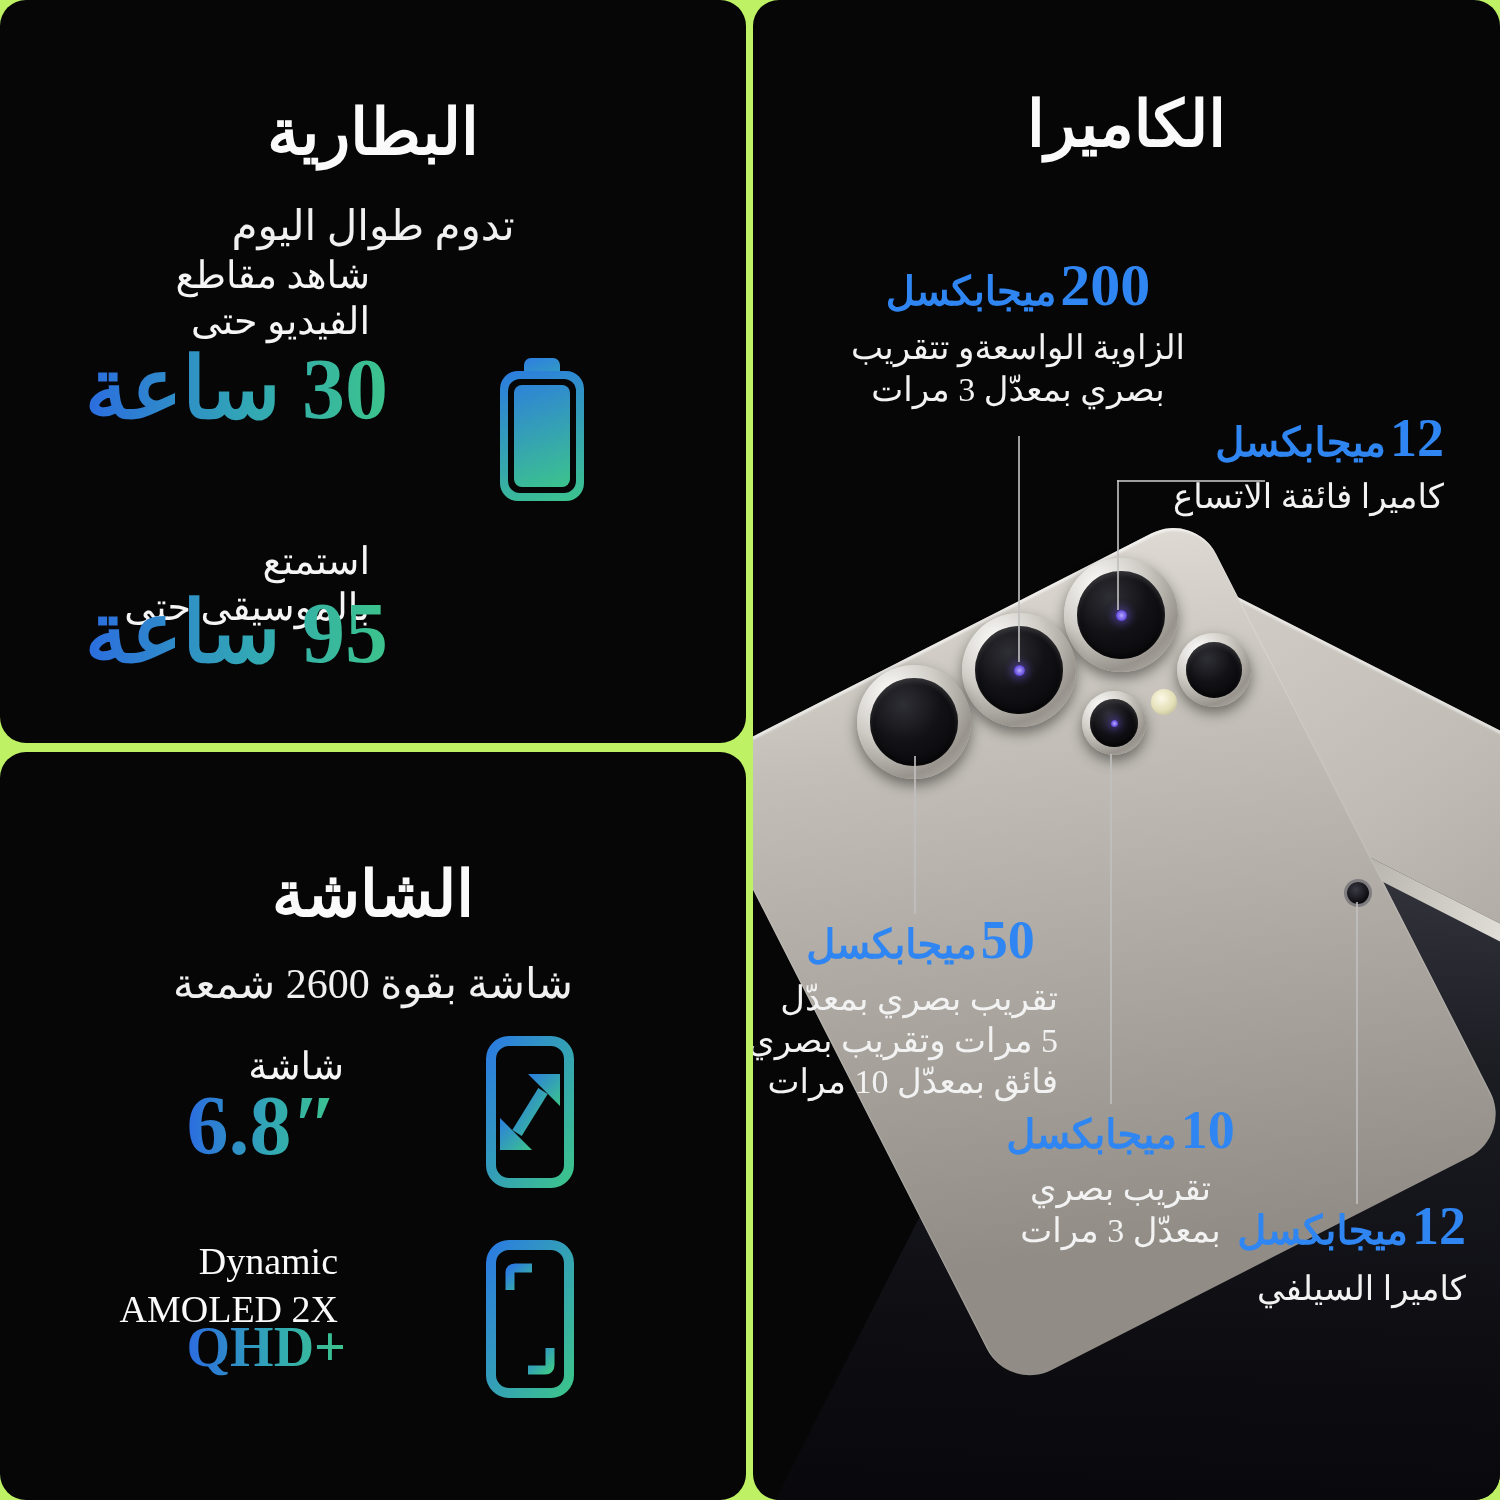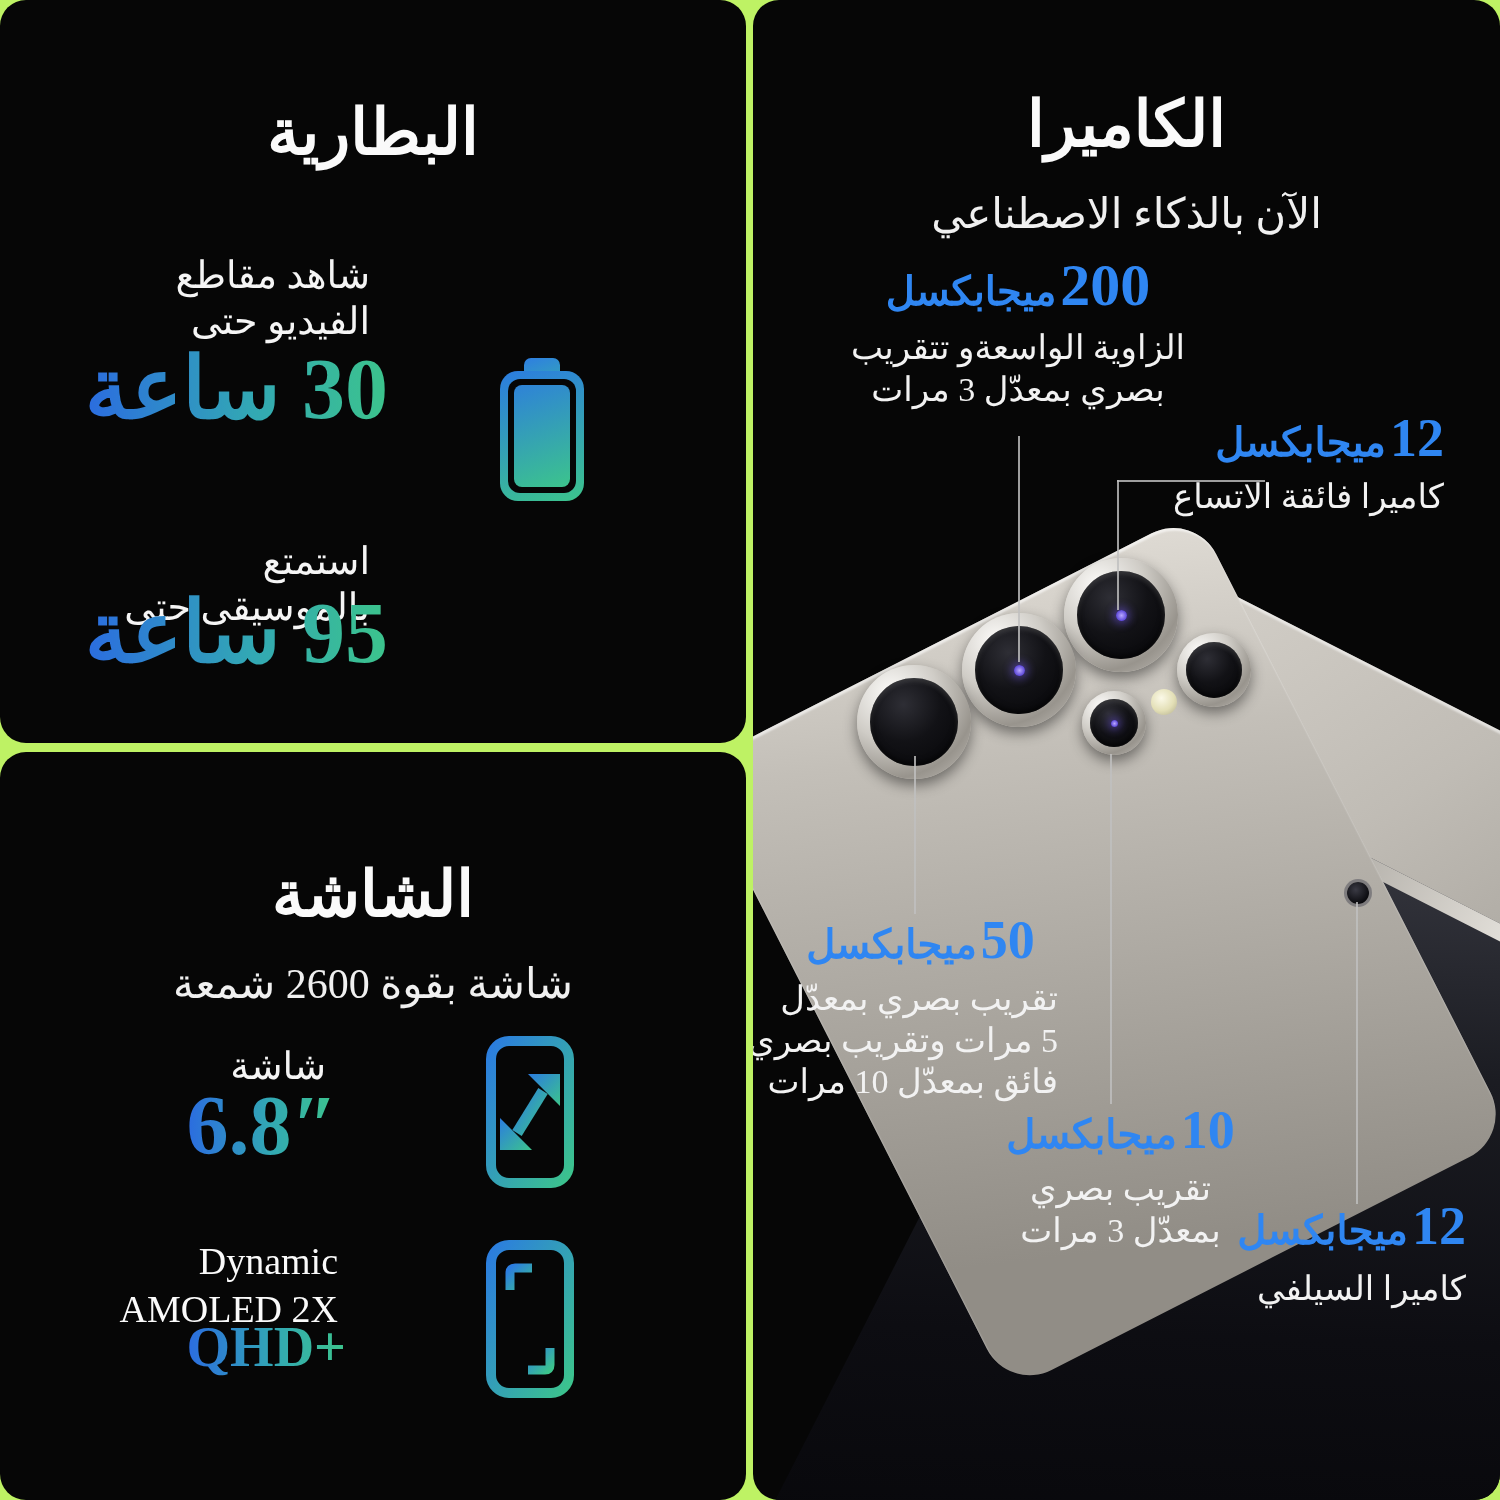--- a/index.html
+++ b/index.html
@@ -79,20 +79,21 @@
     background:radial-gradient(circle at 40% 35%,#3a3a44,#0a0a0e 72%);
     box-shadow:0 0 0 3px rgba(85,86,94,.55);}
 </style>
 </head>
 <body>
 
 <div class="canvas">
 
   <section class="panel panel-battery">
     <h1 class="p-title" style="top:52px;" dir="rtl">البطارية</h1>
+    <p class="p-subtitle" style="top:158px;" dir="rtl">تدوم طوال اليوم</p>
 
     <div class="bat-label" style="top:252px;right:376px;" dir="rtl">
       <div>شاهد مقاطع</div>
       <div>الفيديو حتى</div>
     </div>
     <div class="bat-value grad-text" style="top:338px;right:358px;" dir="rtl">30 ساعة</div>
 
     <div class="bat-label" style="top:498px;right:376px;margin-top:40px;" dir="rtl">
       <div>استمتع</div>
       <div>بالموسيقى حتى</div>
@@ -106,21 +107,21 @@
             <div class="bat-fill"></div>
           </div>
       </div>
     </div>
   </section>
 
   <section class="panel panel-display">
     <h1 class="p-title" style="top:62px;" dir="rtl">الشاشة</h1>
     <p class="p-subtitle" style="top:164px;" dir="rtl">شاشة بقوة 2600 شمعة</p>
 
-    <div class="disp-label" style="top:292px;right:420px;text-align:center;" dir="rtl">شاشة</div>
+    <div class="disp-label" style="top:292px;right:402px;text-align:center;" dir="rtl">شاشة</div>
     <div class="disp-big grad-text" style="top:330px;right:408px;">6.8″</div>
 
     <svg class="disp-icon" style="left:486px;top:284px;" width="88" height="152" viewBox="0 0 88 152">
       <defs>
         <linearGradient id="g1" x1="0" y1="0" x2="1" y2="1">
           <stop offset="0" stop-color="#2b7ce0"></stop>
             <stop offset="1" stop-color="#3cc48c"></stop>
         </linearGradient>
       </defs>
       <rect x="5" y="5" width="78" height="142" rx="18" fill="none" stroke="url(#g1)" stroke-width="10"></rect>
@@ -137,21 +138,20 @@
 
     <svg class="disp-icon" style="left:486px;top:488px;" width="88" height="158" viewBox="0 0 88 158">
       <rect x="5" y="5" width="78" height="148" rx="18" fill="none" stroke="url(#g1)" stroke-width="10"></rect>
       <path d="M 24 50 L 24 33 Q 24 28 29 28 L 46 28" fill="none" stroke="url(#g1)" stroke-width="9"></path>
       <path d="M 64 108 L 64 125 Q 64 130 59 130 L 42 130" fill="none" stroke="url(#g1)" stroke-width="9"></path>
     </svg>
   </section>
 
   <section class="panel panel-camera">
     <h1 class="p-title" style="top:44px;z-index:6;" dir="rtl">الكاميرا</h1>
-    <p class="p-subtitle" style="top:146px;z-index:6;" dir="rtl">الآن بالذكاء الاصطناعي</p>
 
     <div class="phone-screen"></div>
     <div class="phone-slab-right">
       <div class="frame-edge"></div>
     </div>
     <div class="phone-slab-left"></div>
 
     <div class="lens lens-big" style="left:311px;top:558px;">
       <div class="lens-glass">
           <div class="glint"></div>

